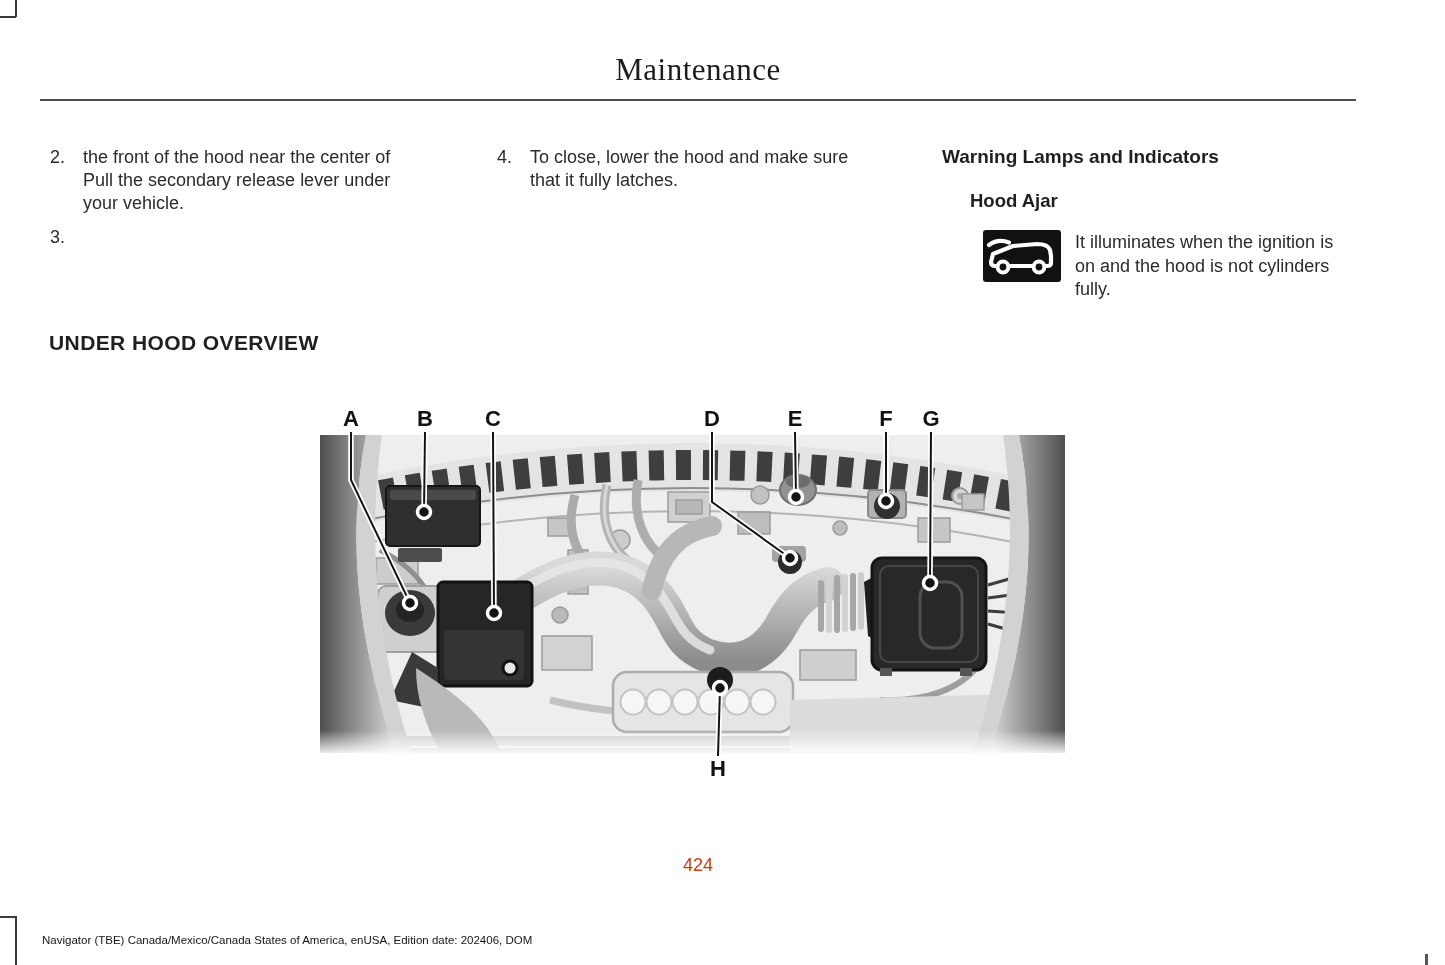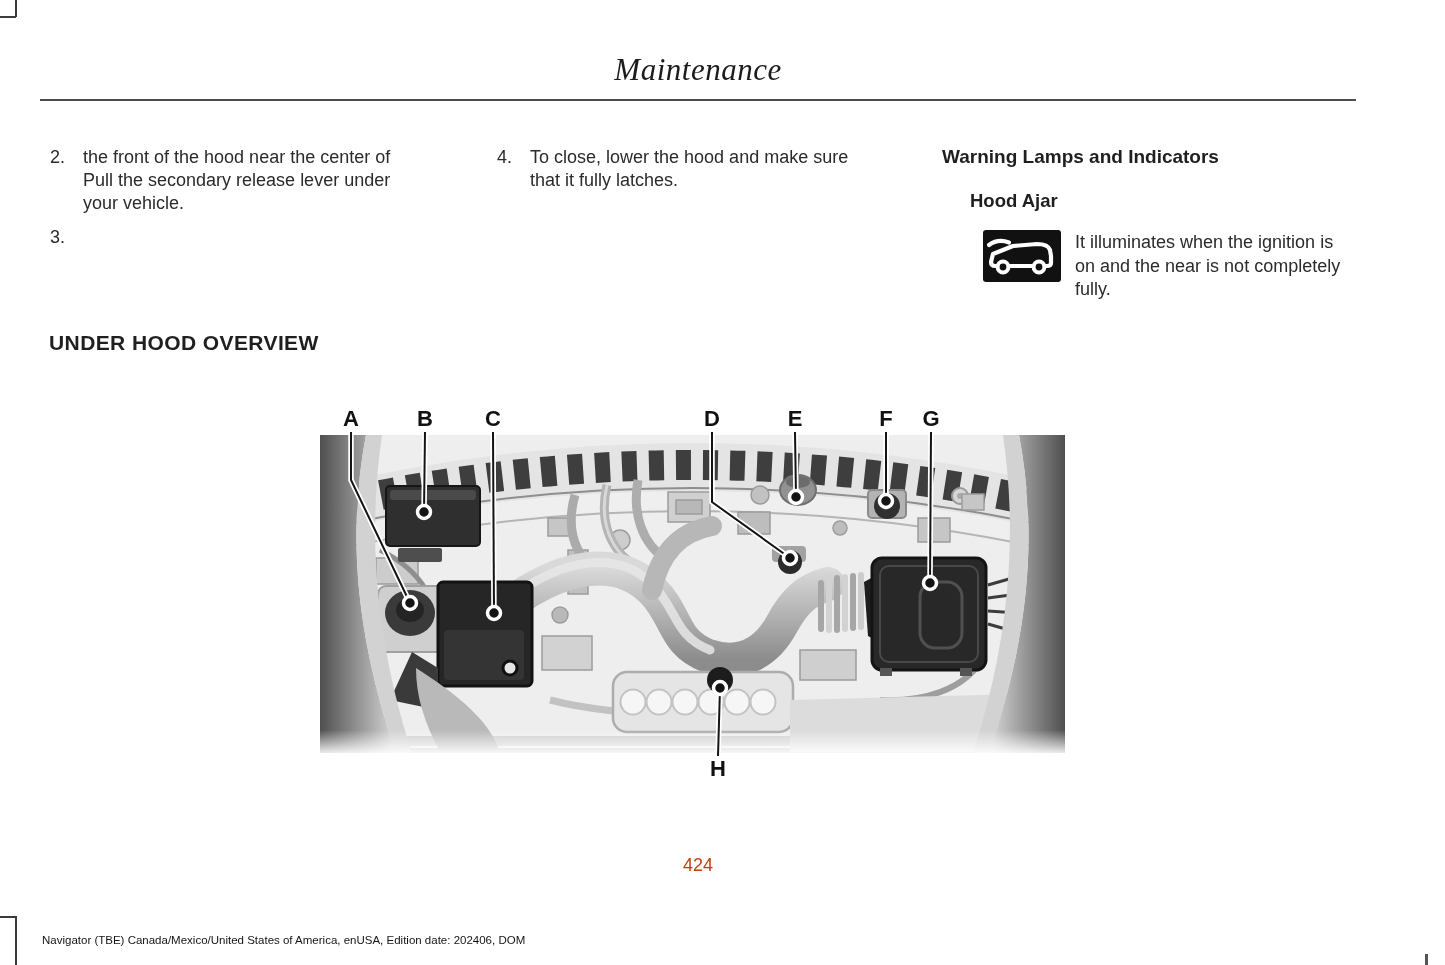--- a/index.html
+++ b/index.html
@@ -4,21 +4,21 @@
 <style>
   html,body{margin:0;padding:0;background:#ffffff;}
   body{width:1445px;height:965px;position:relative;overflow:hidden;
        font-family:"Liberation Sans", sans-serif;color:#2a2a2a;}
 
   
   .crop{position:absolute;background:#3c3c3c;}
 
   
   .page-title{position:absolute;left:40px;top:52px;width:1316px;text-align:center;
-      font-family:"Liberation Serif", serif;font-size:31px;font-weight:500;color:#1c1c1c;letter-spacing:.5px;font-style:italic;}
+      font-family:"Liberation Serif", serif;font-size:31px;font-weight:500;color:#1c1c1c;letter-spacing:.5px;}
   .header-rule{position:absolute;left:40px;top:99px;width:1316px;height:2px;background:#4c4c4c;}
 
   
   .col{position:absolute;top:146px;font-size:18px;line-height:23px;color:#2b2b2b;}
   .col1{left:50px;width:420px;}
   .col2{left:497px;width:420px;}
   .col3{left:942px;width:418px;}
   .list-item{display:flex;margin-bottom:11px;}
   .list-num{width:33px;flex:0 0 33px;}
   .wl-heading{font-size:19px;font-weight:bold;color:#1f1f1f;margin:0 0 0 0;line-height:22px;}
@@ -80,21 +80,21 @@
     <div class="hood-icon">
       <svg viewBox="0 0 78 52" width="78" height="52">
         <path d="M8,32 L10,24 L30,16 L54,14 Q65,14 67,20 L68,26 L68,33 Q68,36 64,36 L12,36 Q8,36 8,32 Z" fill="none" stroke="#ffffff" stroke-width="4.2" stroke-linejoin="round"></path>
         <path d="M6,15 Q15,8.5 26,12.5" fill="none" stroke="#ffffff" stroke-width="4.2" stroke-linecap="round"></path>
         <circle cx="20" cy="37" r="5.4" fill="#111111" stroke="#ffffff" stroke-width="4"></circle>
         <circle cx="56" cy="37" r="5.4" fill="#111111" stroke="#ffffff" stroke-width="4"></circle>
       </svg>
     </div>
     <div class="icon-text">
       <div>It illuminates when the ignition is</div>
-      <div>on and the near is not completely</div>
+      <div>on and the hood is not cylinders</div>
       <div>fully.</div>
     </div>
   </div>
 </div>
 
 <div class="section-heading">UNDER HOOD OVERVIEW</div>
 
 <div class="figure-wrap">
 <svg viewBox="0 0 745 380" width="745" height="380">
   <defs>
@@ -284,13 +284,13 @@
     <text class="callout" x="392" y="26" text-anchor="middle">D</text>
     <text class="callout" x="475" y="26" text-anchor="middle">E</text>
     <text class="callout" x="566" y="26" text-anchor="middle">F</text>
     <text class="callout" x="611" y="26" text-anchor="middle">G</text>
     <text class="callout" x="398" y="376" text-anchor="middle">H</text>
   </g>
 </svg>
 </div>
 
 <div class="page-number">424</div>
-<div class="footer-text">Navigator (TBE) Canada/Mexico/United States of America, enUSA, Edition date: 202406, DOM</div>
+<div class="footer-text">Navigator (TBE) Canada/Mexico/Canada States of America, enUSA, Edition date: 202406, DOM</div>
 
 </body></html>

